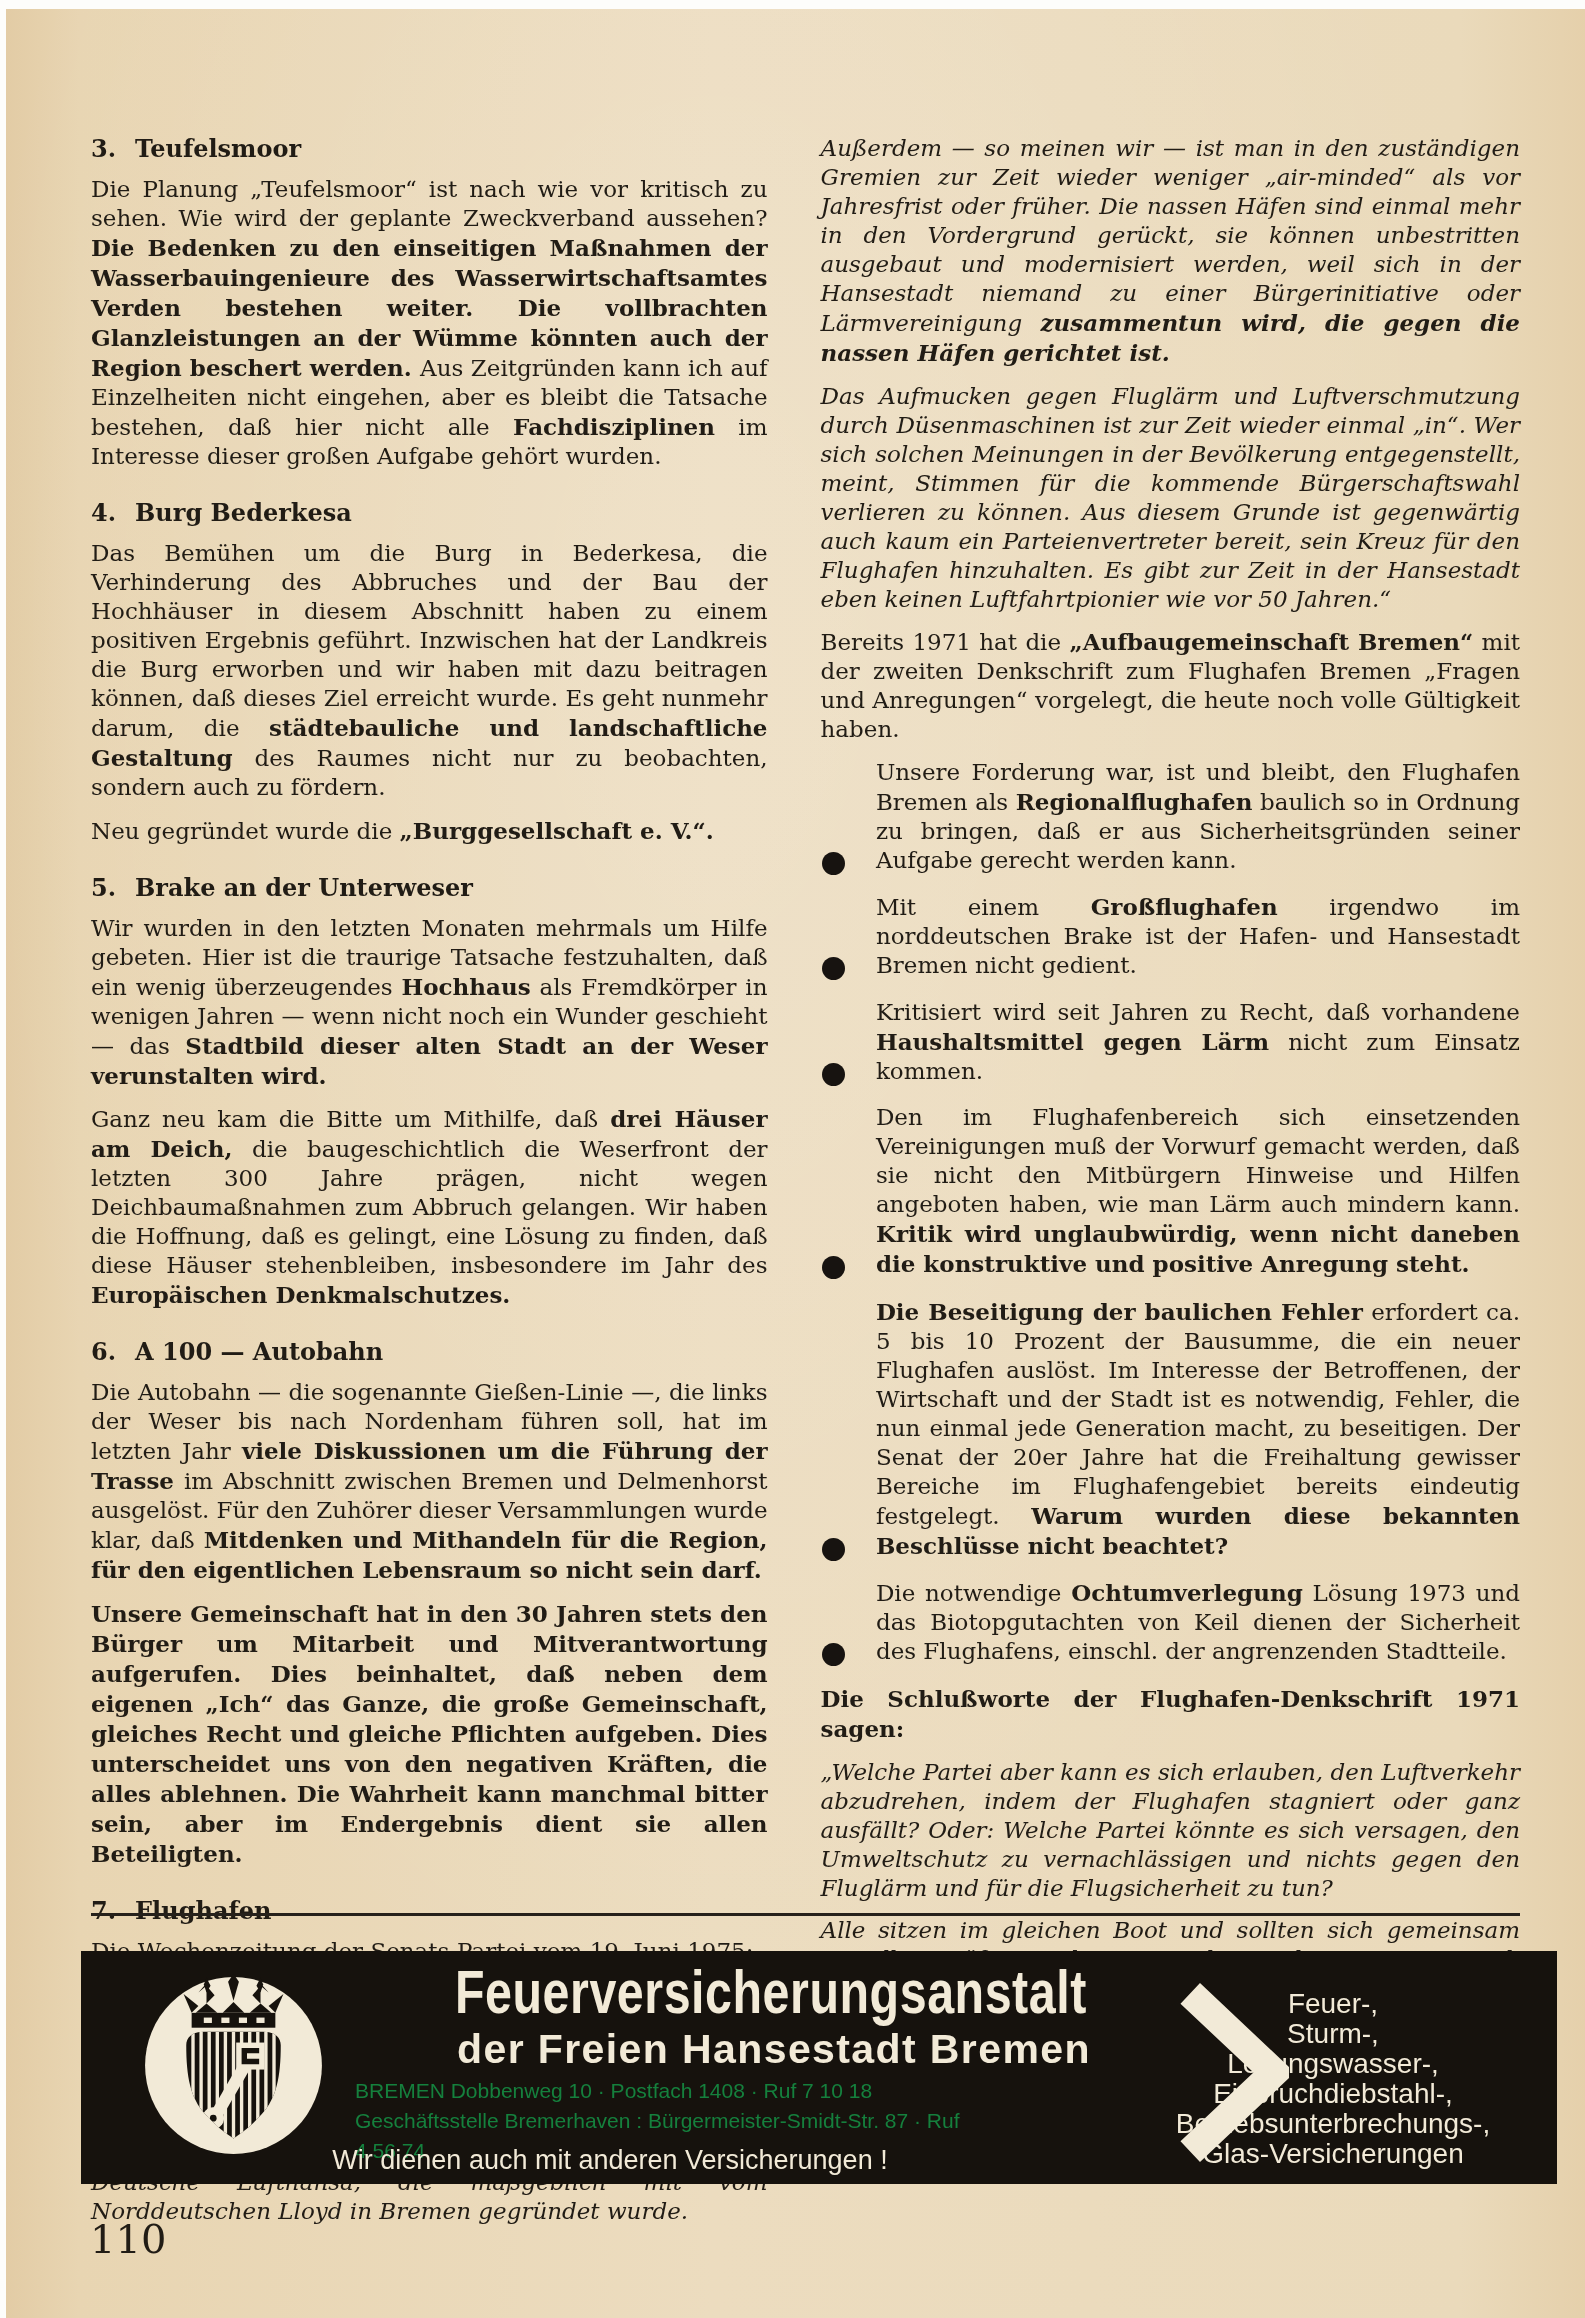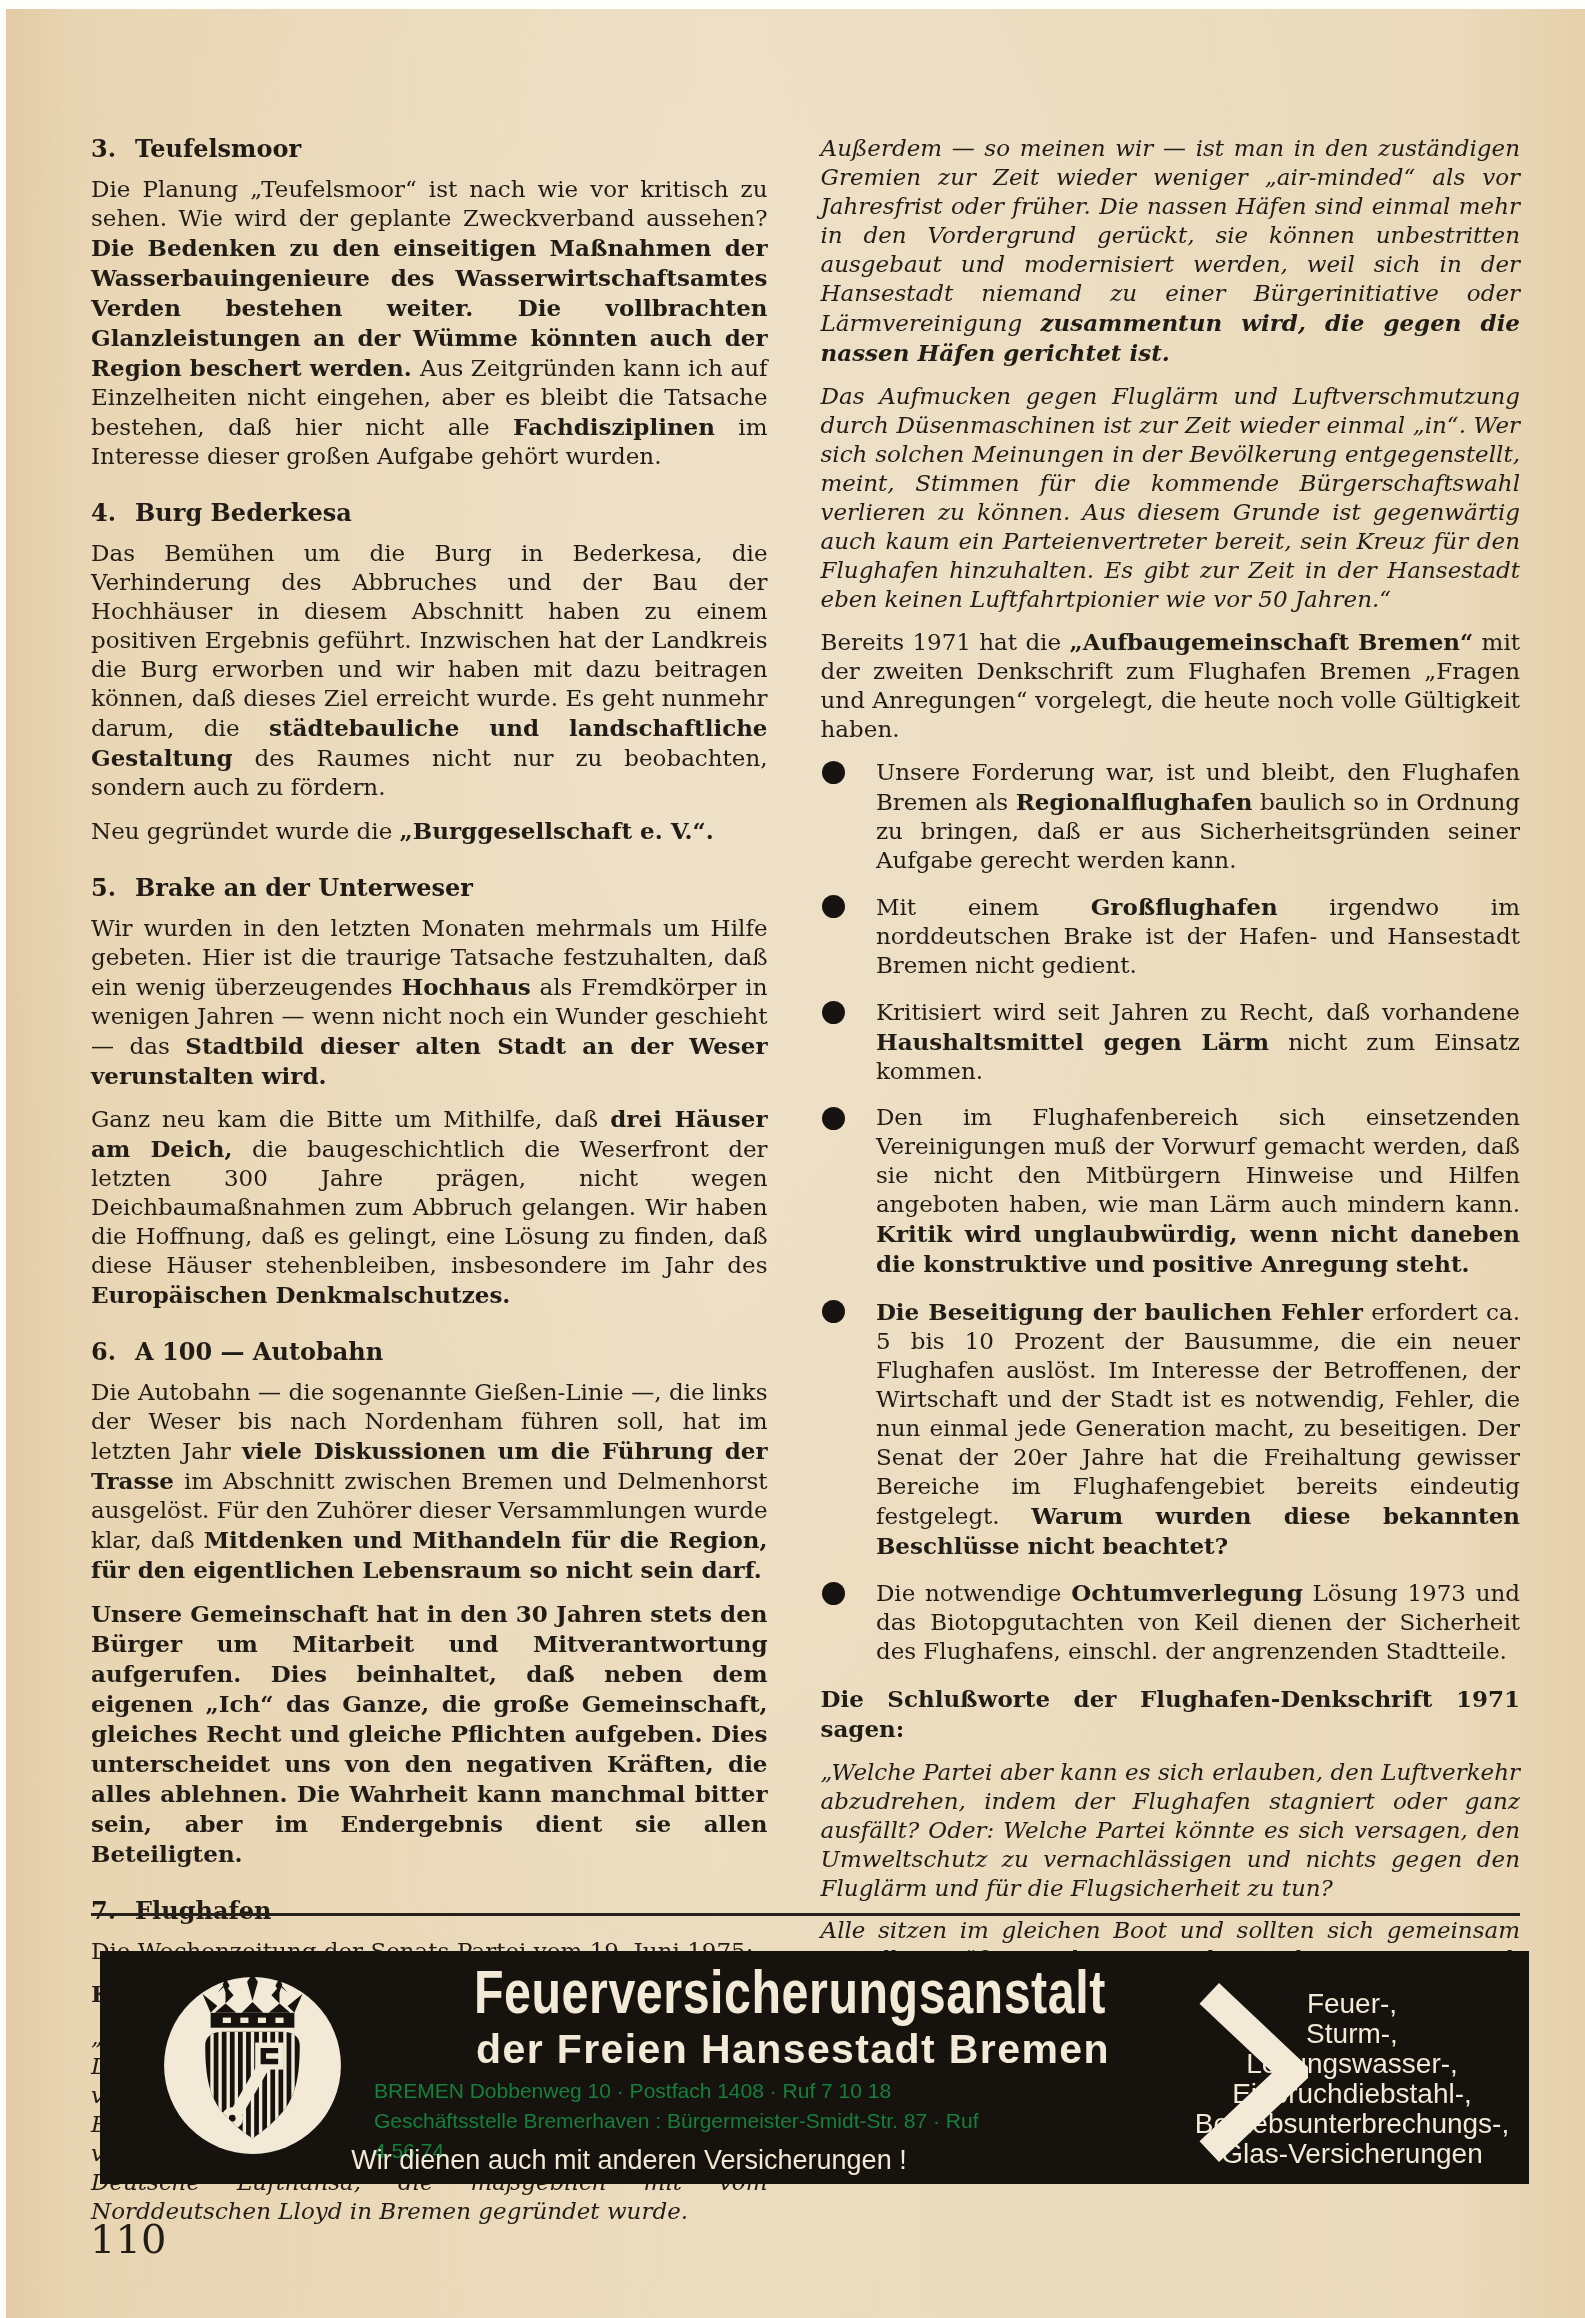--- a/index.html
+++ b/index.html
@@ -29,36 +29,37 @@
     display:flex;gap:19px;
     font-size:24px;line-height:29px;font-weight:700;
     margin:0 0 12px 0;
   }
   p.rich{margin:0 0 13.5px 0;text-align:justify;hyphens:auto;}
   p.rich:last-child{margin-bottom:0;}
   .b{font-weight:700;}
   .i{font-style:italic;}
 
   .bullets{margin:6.8px 0 4px 0;}
-  .bullet{display:flex;margin:0 0 17.6px 0;}
+  .bullet{display:flex;margin:0 0 17.6px 0;align-items:flex-end;}
   .dot{
     flex:none;width:23px;height:23px;border-radius:50%;
     background:#171310;margin:3.4px 31px 0 1.4px;
   }
   .bullet p.rich{flex:1;margin:0;}
 
   .closing-head{margin:4px 0 15px 0;}
 
   #rule{position:absolute;left:91px;top:1913px;width:1429px;height:3.4px;background:#26211b;}
 
   
   #ad{
-    position:absolute;left:100px;top:1951px;width:1429px;height:233px;
+    position:absolute;left:81px;top:1951px;width:1429px;height:233px;
     background:#16120d;color:#f2ead7;
     font-family:"Liberation Sans", sans-serif;
+    padding-left:47px;
   }
   #ad-logo{position:absolute;left:58px;top:20px;}
   #ad-title{position:absolute;left:374px;top:6.8px;white-space:nowrap;}
   #ad-title span{
     display:inline-block;font-size:62px;line-height:68px;font-weight:700;
     transform:scaleX(.78);transform-origin:left top;letter-spacing:0.7px;
   }
   #ad-subtitle{
     position:absolute;left:376px;top:76px;white-space:nowrap;
     font-size:41px;line-height:45px;font-weight:700;letter-spacing:1.4px;

